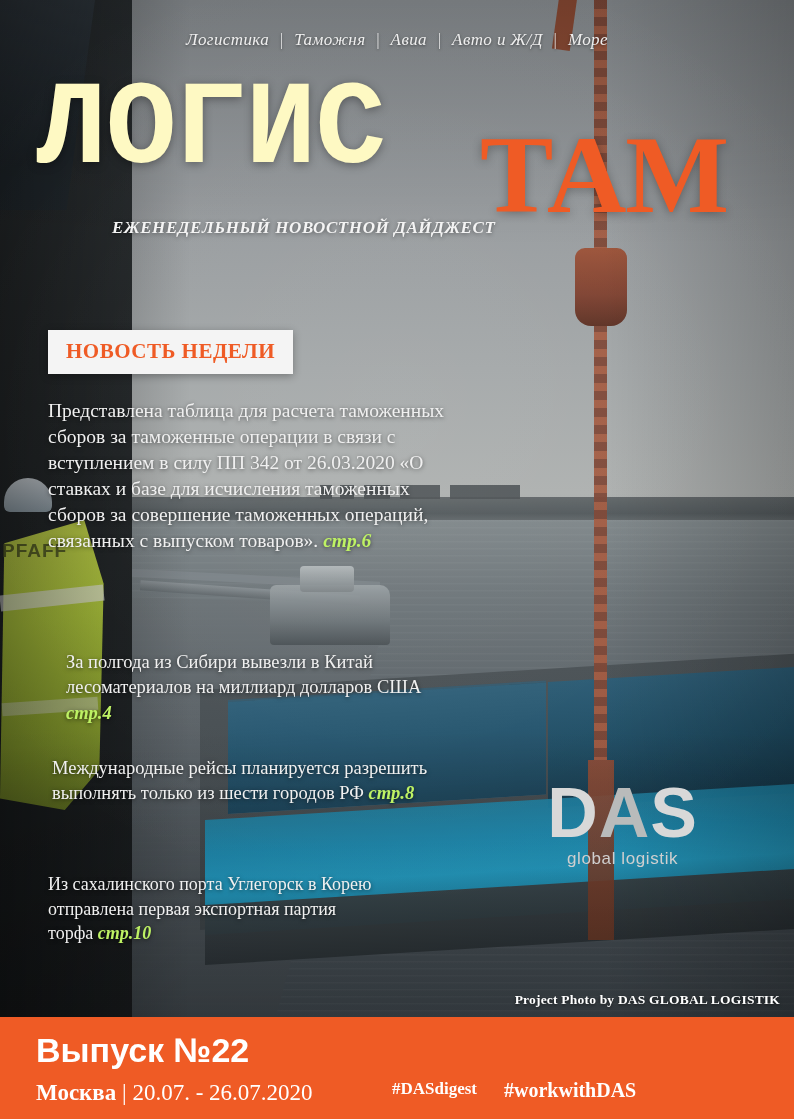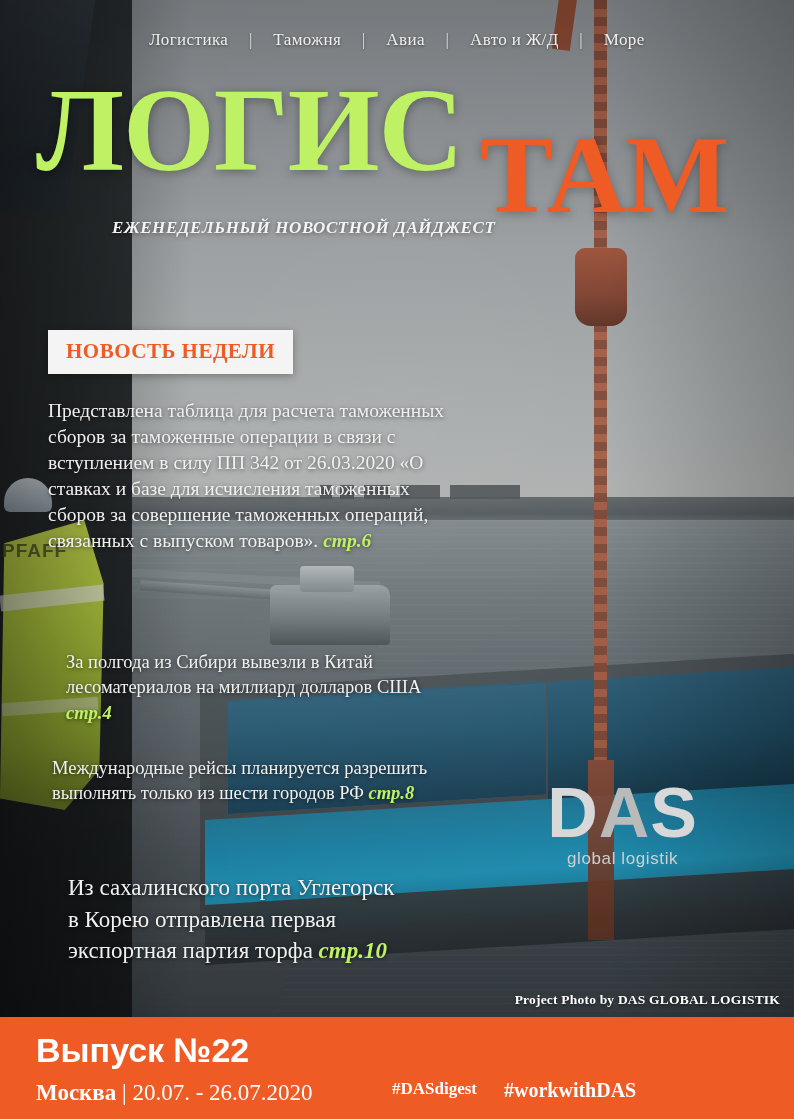--- a/index.html
+++ b/index.html
@@ -220,36 +220,36 @@
     position: absolute;
     top: 30px; left: 0; right: 0;
     text-align: center;
     color: #efefef;
     font-size: 17px;
     letter-spacing: .4px;
     font-family: "Liberation Serif", serif;
     text-shadow: 0 1px 3px rgba(0,0,0,.5);
   }
   .topnav span.sep { opacity: .85; margin: 0 4px; }
-  .topnav span.item { margin: 0 12px; }
+  .topnav span.item { margin: 0 2px; font-style: italic; }
 
   
   .masthead {
     position: absolute;
     top: 72px; left: 0; right: 0;
     height: 150px;
   }
   .mast-logis {
     position: absolute;
     left: 36px; top: 0;
-    font-family: Liberation Serif, serif;
+    font-family: Liberation Mono, monospace;
     font-weight: 700;
     font-size: 118px;
     line-height: 1;
-    color: #bef264;
+    color: #fef9c3;
     letter-spacing: -1px;
     text-shadow: 0 2px 10px rgba(0,0,0,.35);
   }
   .mast-tam {
     position: absolute;
     left: 480px; top: 48px;
     font-family: "Liberation Serif", serif;
     font-weight: 700;
     font-size: 110px;
     line-height: 1;
@@ -304,21 +304,21 @@
   .item-block {
     position: absolute;
     color: #f0f0f0;
     font-family: "Liberation Serif", serif;
     font-size: 18.5px;
     line-height: 1.37;
     text-shadow: 0 1px 4px rgba(0,0,0,.6);
   }
   #story2 { left: 56px; top: 650px; width: 380px; margin-left: 10px; }
   #story3 { left: 52px; top: 756px; width: 380px; }
-  #story4 { left: 68px; top: 872px; width: 330px; font-size: 23px; }
+  #story4 { left: 48px; top: 872px; width: 330px; font-size: 18px; }
 
   
   .das {
     position: absolute;
     right: 96px; top: 782px;
     text-align: center;
   }
   .das-main {
     font-family: "Liberation Sans", sans-serif;
     font-weight: 700;

